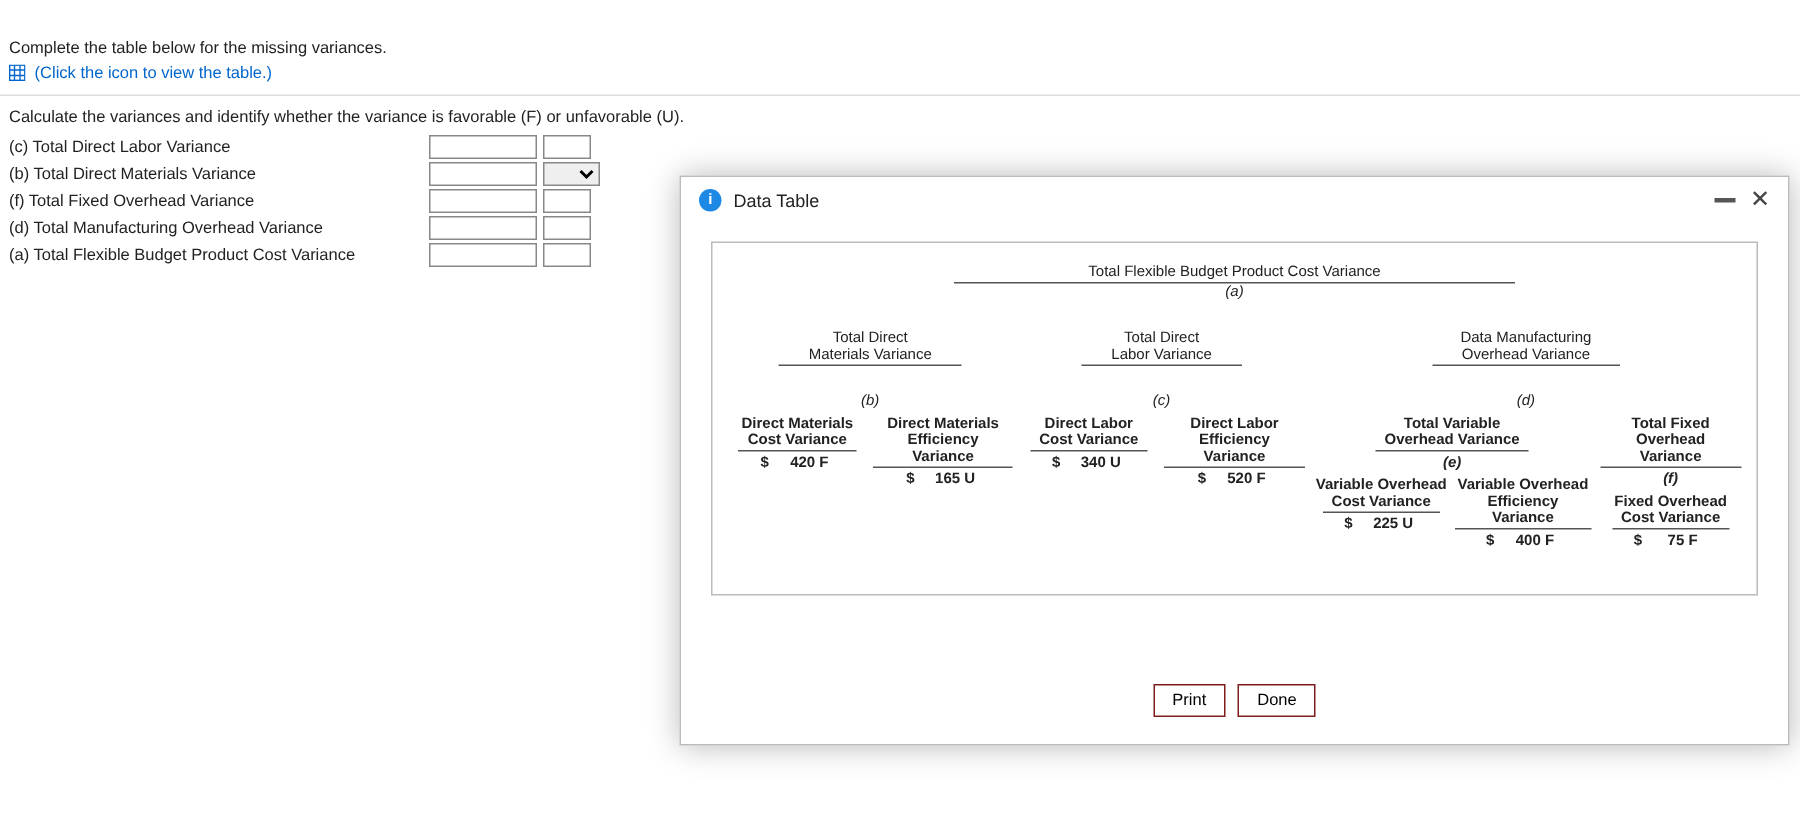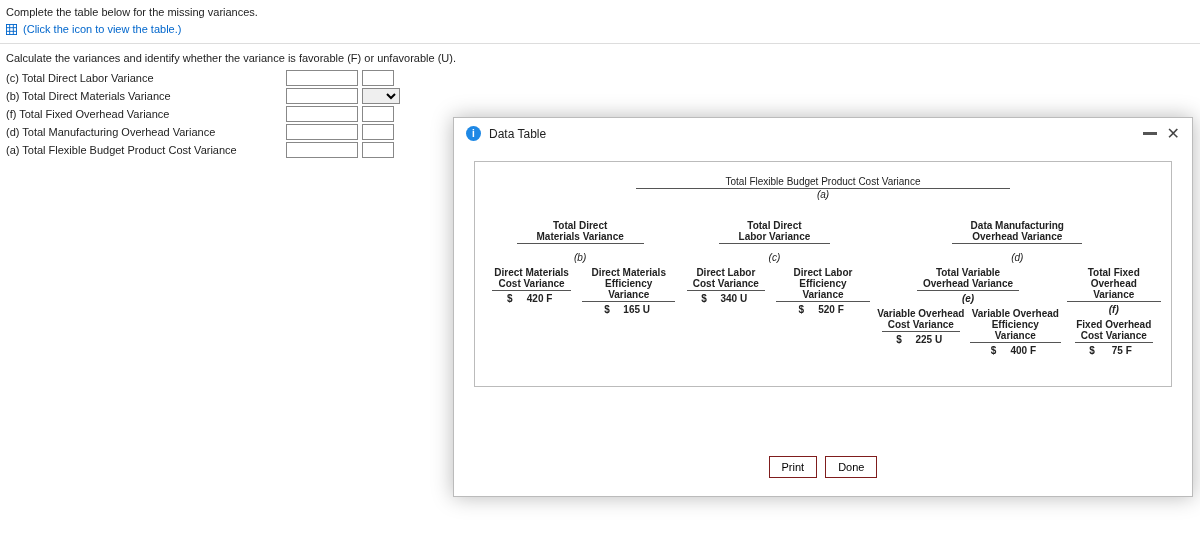--- a/index.html
+++ b/index.html
@@ -1,17 +1,17 @@
 <!DOCTYPE html>
 <html><head>
   <meta charset="utf-8">
   <style>
     * { box-sizing: border-box; margin: 0; padding: 0; }
     body { font-family: Arial, sans-serif; font-size: 11px; color: #222; background: #fff; width: 1200px; height: 550px; position: relative; }
-    .main { padding: 4px 6px; }
+    .main { padding: 4px 6px; margin-top: 20px; }
     .instr { margin-bottom: 6px; }
     .instr p { line-height: 1.5; }
     .icon-link { color: #0066cc; cursor: pointer; }
     .grid-icon { display: inline-block; width: 11px; height: 11px; vertical-align: middle; margin-right: 3px; }
     .grid-icon svg { display:block; }
     hr.sep { border: none; border-top: 1px solid #ddd; margin: 6px -6px 8px; }
     .calc-instr { margin-bottom: 6px; }
     .var-row { display: flex; align-items: center; margin-bottom: 2px; }
     .var-label { width: 280px; }
     .num-in { width: 72px; height: 16px; border: 1px solid #888; font-size: 11px; }
@@ -30,21 +30,21 @@
     .tbl { width: 100%; font-size: 10px; }
     .tbl div { text-align: center; }
     .u { border-bottom:1px solid #555; padding-bottom:1px; display:inline-block; }
     .letter { font-style: italic; }
 
     .wrap-a { text-align:center; margin-bottom:20px; }
     .wrap-a .u { padding-left: 90px; padding-right: 90px; }
 
     .groups { display:flex; margin-top: 2px; }
     .g { flex:1; display:flex; flex-direction:column; align-items:center; }
-    .g-title { margin-bottom:8px;font-weight:bold; }
+    .g-title { margin-bottom:18px; }
     .g-title .u { padding-left: 20px; padding-right: 20px; }
     .g-let { margin-bottom:4px; }
     .sub { display:flex; width:100%; }
     .sub .sc { flex:1; text-align:center; padding:0 2px;font-weight:bold; }
     .sub .h1 { margin-bottom:2px; }
     .sub .h1 .u { padding-left:6px; padding-right:6px; }
     .val { margin-top:2px; display:flex; justify-content:center; gap:4px; }
     .dol { width:12px; text-align:right; }
     .amt { width:46px; text-align:center; }
     .sub2 { display:flex; width:100%; margin-top:4px; }

